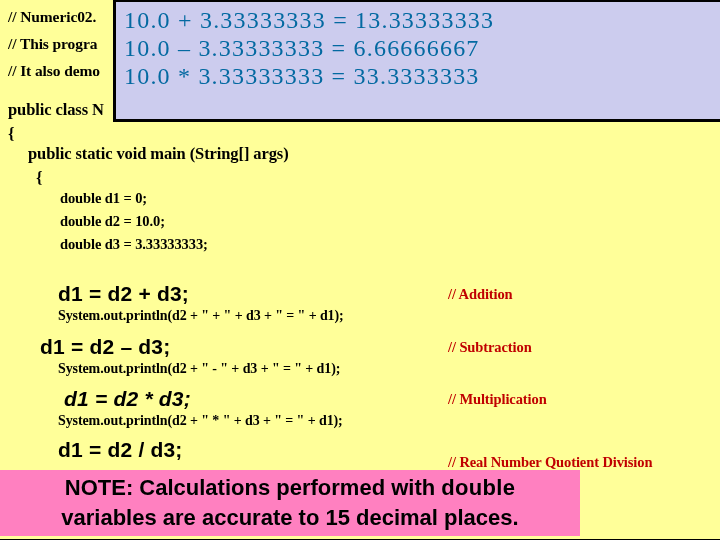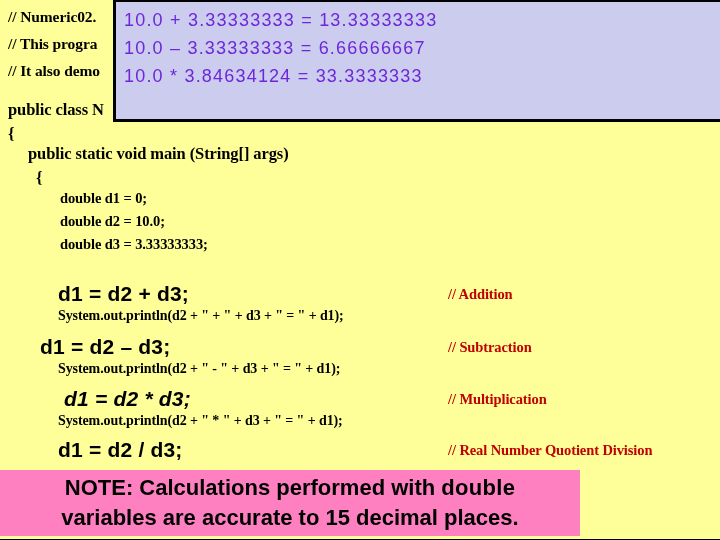--- a/index.html
+++ b/index.html
@@ -71,24 +71,24 @@
     padding: 2px 0 3px 3px;
   }
   #console-body {
     width: 100%;
     height: 100%;
     background: #CCCCEE;
     box-sizing: border-box;
     padding: 4px 0 0 8px;
   }
   .console-line {
-    font-family: Liberation Sans, sans-serif;
-    font-size: 18px;
+    font-family: Liberation Serif, serif;
+    font-size: 24px;
     line-height: 28px;
-    color: #6d28d9;
+    color: #0369a1;
     white-space: pre;
     letter-spacing: 1.2px;
   }
 
   
   #note-bar {
     position: absolute;
     left: 0;
     top: 470px;
     width: 580px;
@@ -140,29 +140,29 @@
 
     <div class="code-line stmt" style="left:40px; top:335px;">d1 = d2 – d3;</div>
     <div class="code-line comment" style="left:448px; top:339px;">// Subtraction</div>
     <div class="code-line println" style="left:58px; top:361px;">System.out.println(d2 + " - " + d3 + " = " + d1);</div>
 
     <div class="code-line stmt" style="left:64px; top:387px;font-style:italic;">d1 = d2 * d3;</div>
     <div class="code-line comment" style="left:448px; top:391px;">// Multiplication</div>
     <div class="code-line println" style="left:58px; top:413px;">System.out.println(d2 + " * " + d3 + " = " + d1);</div>
 
     <div class="code-line stmt" style="left:58px; top:438px;">d1 = d2 / d3;</div>
-    <div class="code-line comment" style="left:448px; top:442px;">// Real Number Quotient Division</div>
+    <div class="code-line comment" style="left:448px; top:454px;">// Real Number Quotient Division</div>
 
   </div>
 
   <div id="console-window">
     <div id="console-body">
       <div class="console-line">10.0 + 3.33333333 = 13.33333333</div>
       <div class="console-line">10.0 – 3.33333333 = 6.66666667</div>
-      <div class="console-line">10.0 * 3.84634124 = 33.3333333</div>
+      <div class="console-line">10.0 * 3.33333333 = 33.3333333</div>
     </div>
   </div>
 
   <div id="note-bar">
     <div class="note-line"><span>NOTE: Calculations performed with </span><span class="note-strong">double</span></div>
     <div class="note-line">variables are accurate to 15 decimal places.</div>
   </div>
 
 </div>
 

